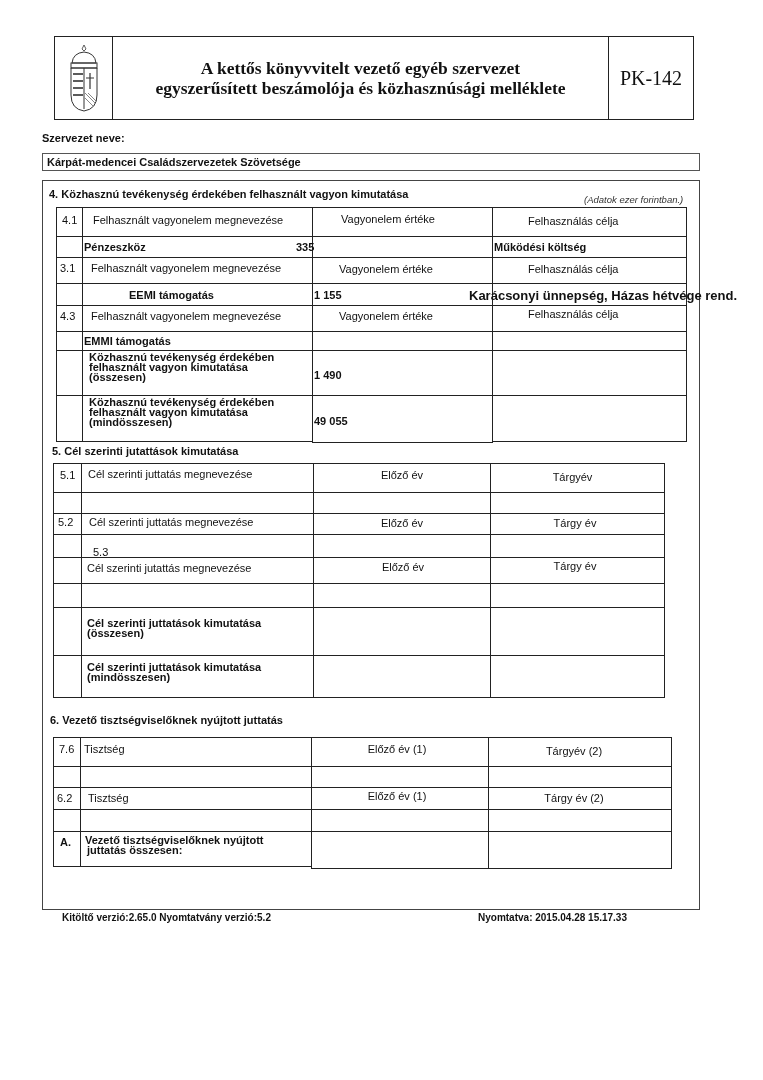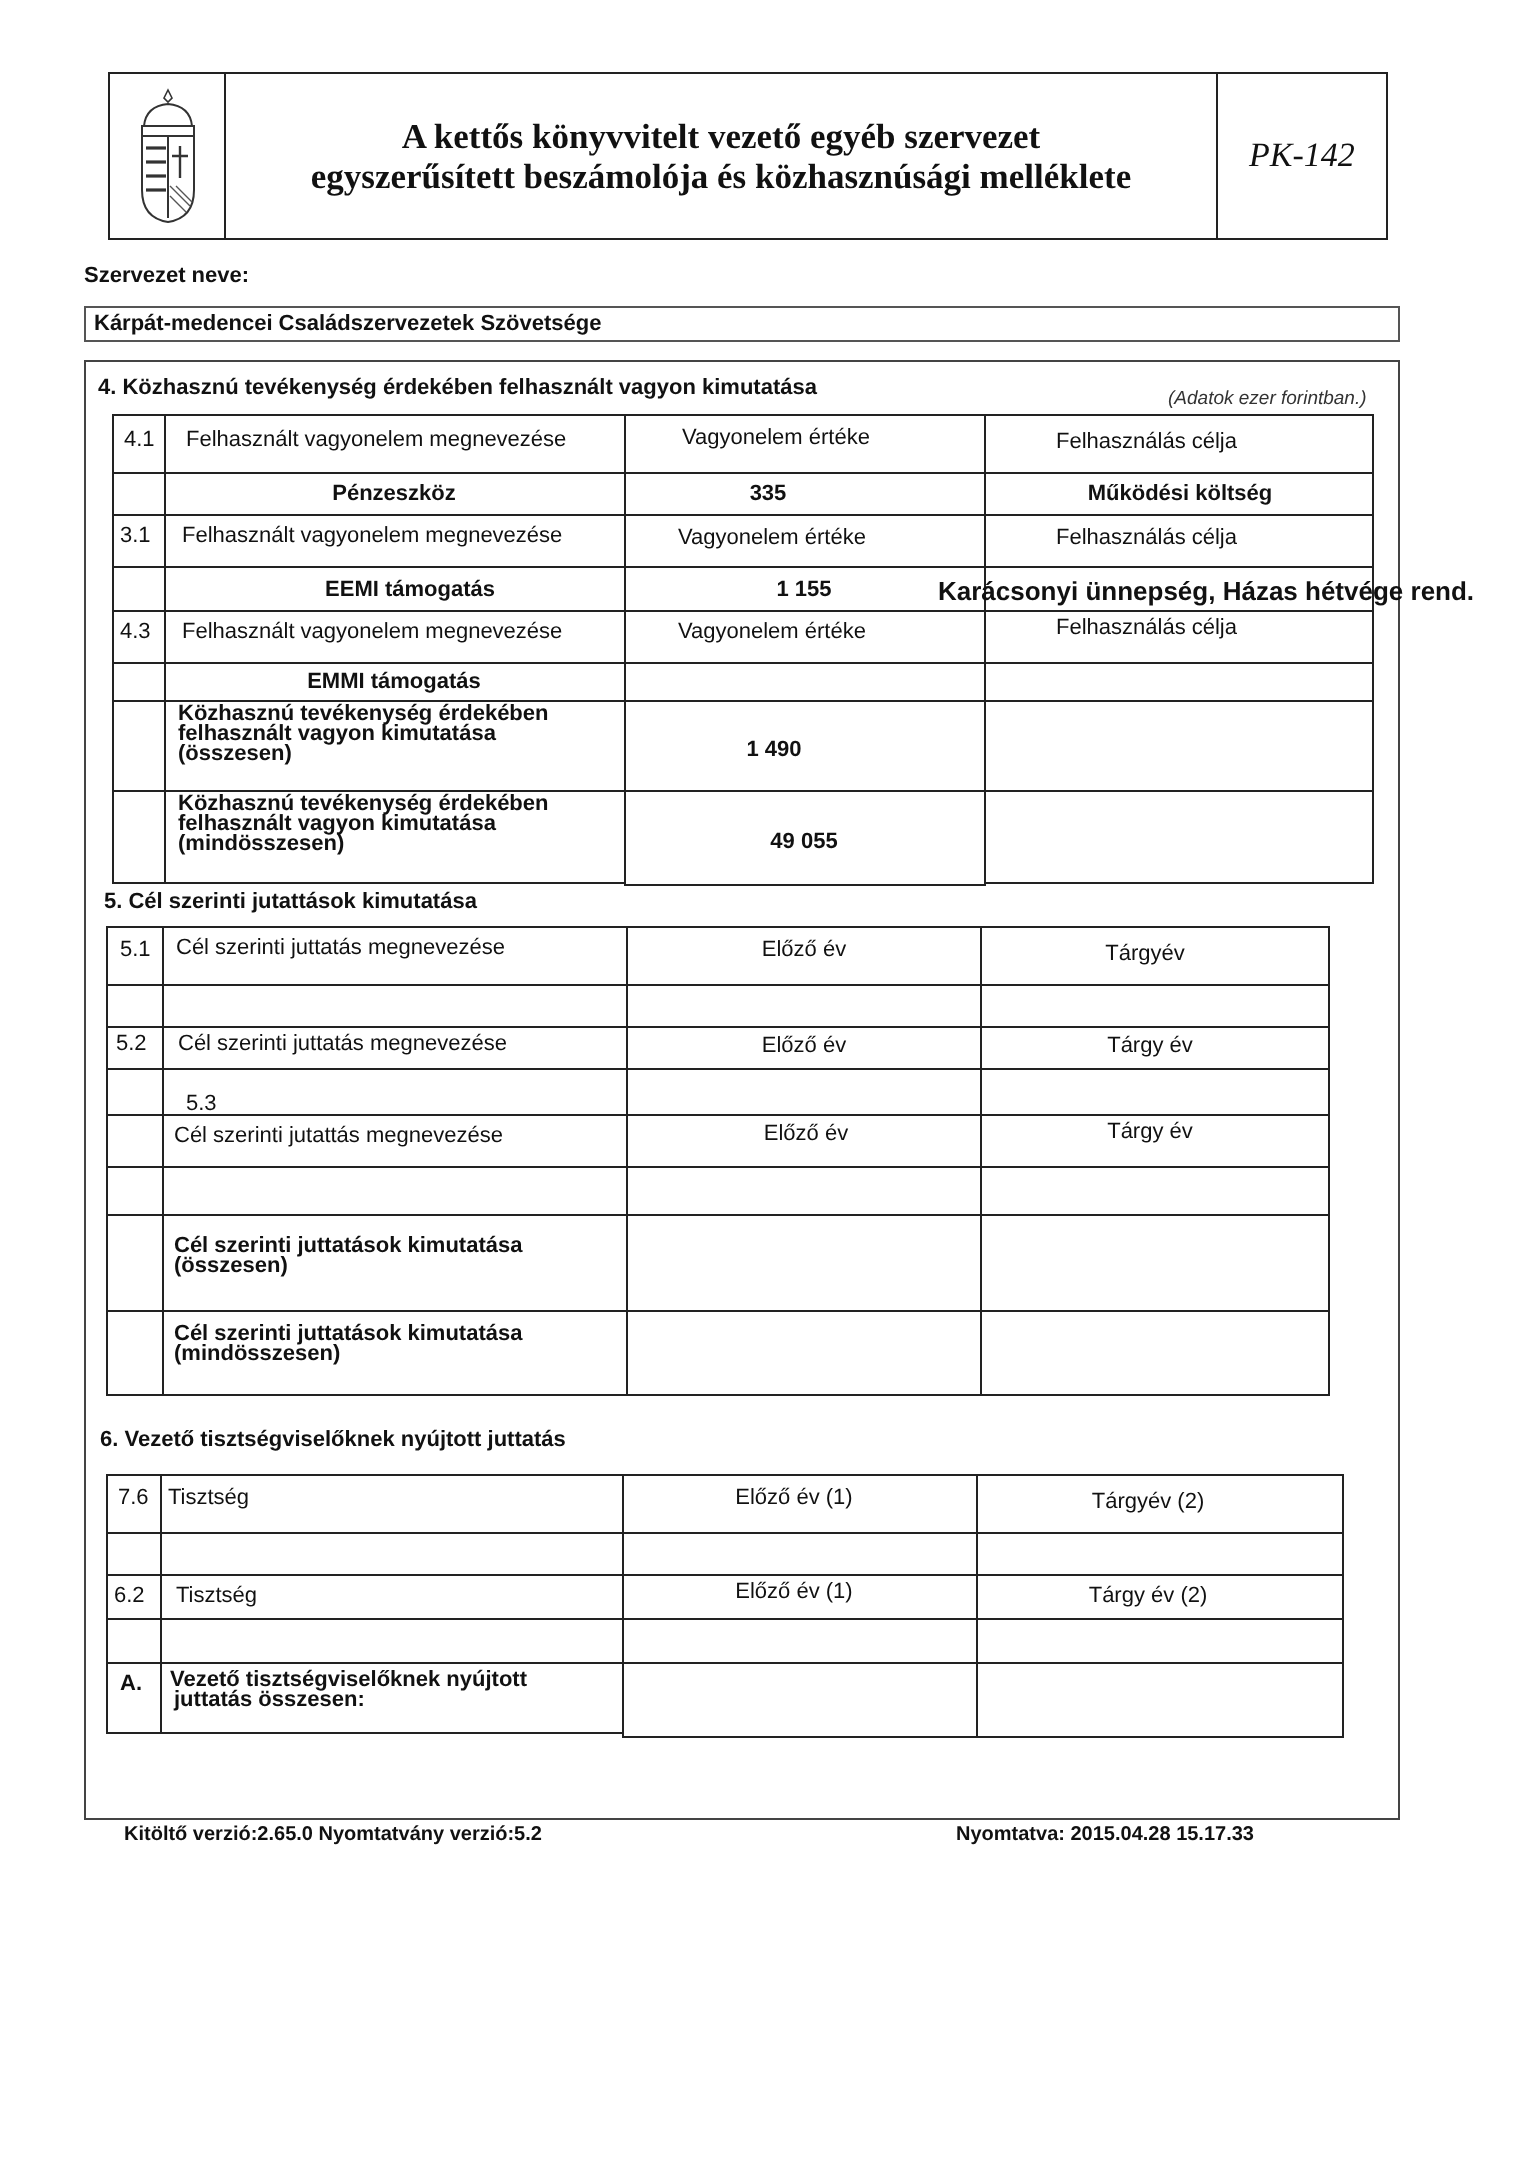--- a/index.html
+++ b/index.html
@@ -6,35 +6,35 @@
   html, body { width: 763px; height: 1080px; background: #ffffff; overflow: hidden; }
   body { position: relative; font-family: "Liberation Sans", sans-serif; color: #111; }
 
   .abs { position: absolute; }
 
   
   .hdr { position: absolute; left: 54px; top: 36px; width: 640px; height: 84px; border: 1px solid #222; display: flex; }
   .hdr-logo { width: 58px; border-right: 1px solid #222; display: flex; align-items: center; justify-content: center; }
   .hdr-title { flex: 1; border-right: 1px solid #222; display: flex; flex-direction: column; align-items: center; justify-content: center;
                font-family: "Liberation Serif", serif; font-weight: bold; font-size: 17.5px; line-height: 20px; text-align: center; }
-  .hdr-code { width: 84px; display: flex; align-items: center; justify-content: center; font-family: "Liberation Serif", serif; font-size: 17px; font-style: italic; }
+  .hdr-code { width: 84px; display: flex; align-items: center; justify-content: center; font-family: "Liberation Serif", serif; font-size: 20px; }
 
   .lbl-bold { font-weight: bold; font-size: 11px; }
   .org-box { position: absolute; left: 42px; top: 153px; width: 658px; height: 18px; border: 1px solid #555; padding: 2px 4px; font-weight: bold; font-size: 11px; line-height: 12px; }
 
   .outer { position: absolute; left: 42px; top: 180px; width: 658px; height: 730px; border: 1px solid #444; }
 
   .sec-title { position: absolute; font-weight: bold; font-size: 11px; }
   .note { position: absolute; font-style: italic; font-size: 9.5px; color: #333; }
 
   
   .cell { position: absolute; border: 1px solid #222; font-size: 11px; line-height: 12px; }
   .t { position: absolute; font-size: 11px; line-height: 12px; white-space: nowrap; }
   .b { font-weight: bold; }
-  .r { text-align: center; }
+  .r { text-align: left; }
   .c { text-align: center; }
 
   .footer { position: absolute; top: 912px; font-weight: bold; font-size: 10px; }
 </style>
 </head>
 <body>
 
 <div class="hdr">
   <div class="hdr-logo">
     <svg width="34" height="70" viewBox="0 0 34 70">
@@ -87,21 +87,21 @@
 <div class="t" style="left:60px; top:262px;">3.1</div>
 <div class="cell" style="left:82px; top:257px; width:231px; height:27px;"></div>
 <div class="t" style="left:91px; top:262px;">Felhasznált vagyonelem megnevezése</div>
 <div class="cell" style="left:312px; top:257px; width:181px; height:27px;"></div>
 <div class="t" style="left:339px; top:263px;">Vagyonelem értéke</div>
 <div class="cell" style="left:492px; top:257px; width:195px; height:27px;"></div>
 <div class="t" style="left:528px; top:263px;">Felhasználás célja</div>
 
 <div class="cell" style="left:56px; top:283px; width:27px; height:23px;"></div>
 <div class="cell" style="left:82px; top:283px; width:231px; height:23px;"></div>
-<div class="t b r" style="left:68px; top:289px; width:226px;padding-left:48px;">EEMI támogatás</div>
+<div class="t b r" style="left:81px; top:289px; width:226px;padding-left:48px;">EEMI támogatás</div>
 <div class="cell" style="left:312px; top:283px; width:181px; height:23px;"></div>
 <div class="t b r" style="left:314px; top:289px; width:176px;">1 155</div>
 <div class="cell" style="left:492px; top:283px; width:195px; height:23px;"></div>
 <div class="t b r" style="left:469px; top:290px; width:192px; font-size:13px;">Karácsonyi ünnepség, Házas hétvége rend.</div>
 
 <div class="cell" style="left:56px; top:305px; width:27px; height:27px;"></div>
 <div class="t" style="left:60px; top:310px;">4.3</div>
 <div class="cell" style="left:82px; top:305px; width:231px; height:27px;"></div>
 <div class="t" style="left:91px; top:310px;">Felhasznált vagyonelem megnevezése</div>
 <div class="cell" style="left:312px; top:305px; width:181px; height:27px;"></div>

